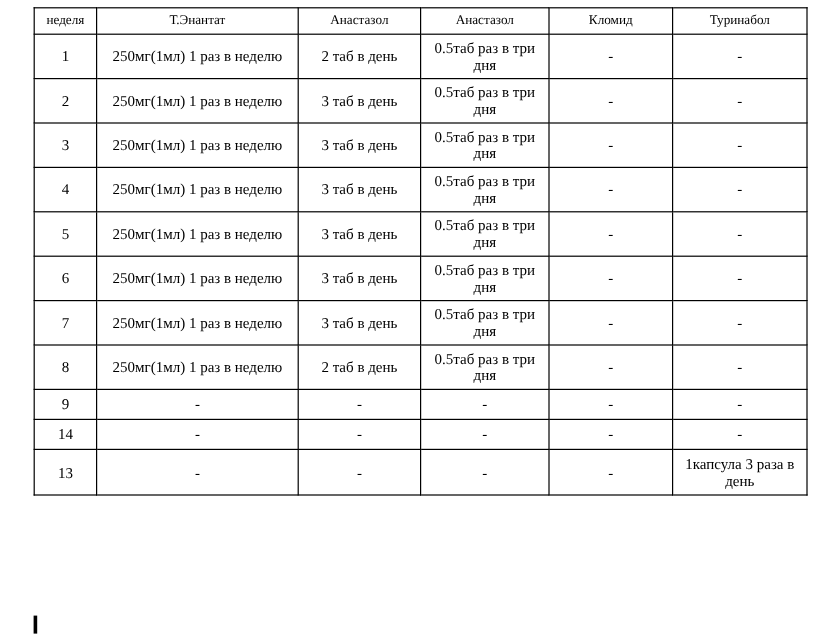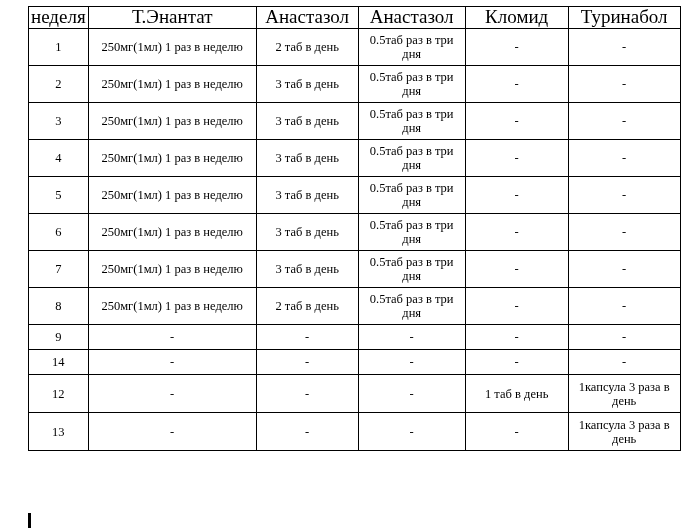--- a/index.html
+++ b/index.html
@@ -30,21 +30,21 @@
   table.cycle-table th,
   table.cycle-table td {
     border: 1.5px solid #000000;
     text-align: center;
     vertical-align: middle;
     padding: 0 2px;
     overflow: hidden;
   }
   table.cycle-table th {
     font-weight: normal;
-    font-size: 19px;
+    font-size: 11px;
     height: 21px;
     line-height: 1.1;
   }
   table.cycle-table td {
     font-size: 12.5px;
     line-height: 1.12;
   }
   tr.r-tall td  { height: 36px; }
   tr.r-short td { height: 24px; }
   tr.r-tall2 td { height: 37px; }
@@ -155,28 +155,20 @@
         </tr>
         <tr class="r-short">
           <td>14</td>
           <td>-</td>
           <td>-</td>
           <td>-</td>
           <td>-</td>
           <td>-</td>
         </tr>
         <tr class="r-tall2">
-          <td>12</td>
-          <td>-</td>
-          <td>-</td>
-          <td>-</td>
-          <td>1 таб в день</td>
-          <td>1капсула 3 раза в день</td>
-        </tr>
-        <tr class="r-tall2">
           <td>13</td>
           <td>-</td>
           <td>-</td>
           <td>-</td>
           <td>-</td>
           <td>1капсула 3 раза в день</td>
         </tr>
       </tbody>
   </table>
   <div class="cursor-mark"></div>

